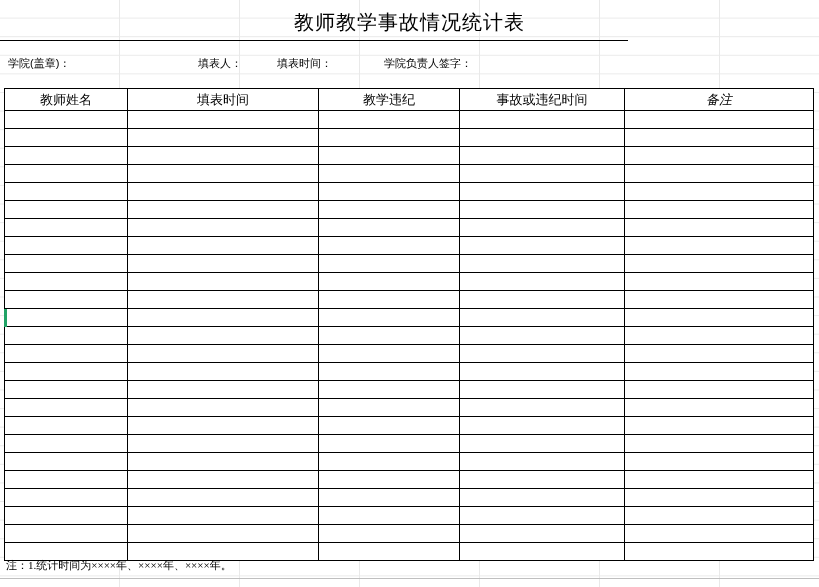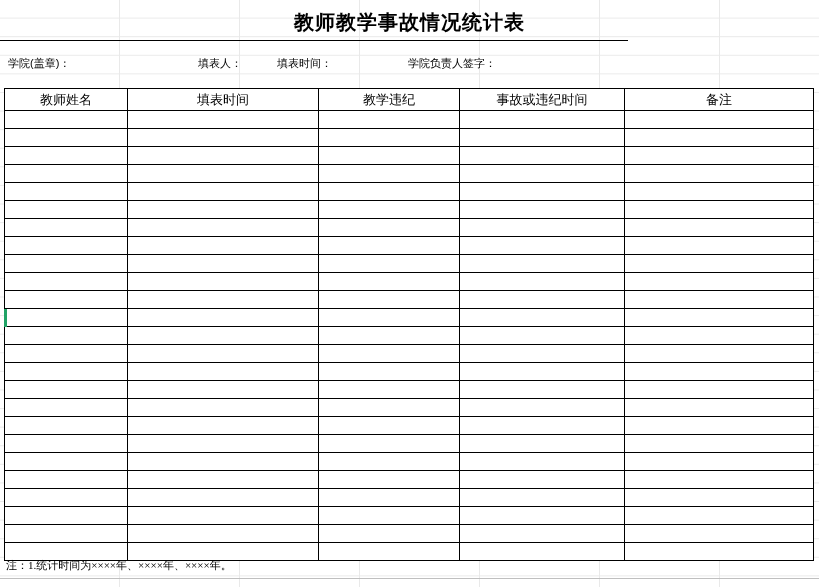--- a/index.html
+++ b/index.html
@@ -33,21 +33,21 @@
     background-position: -1px -1px;
     opacity: 0.55;
   }
   .title-row {
     position: absolute;
     left: 0;
     top: 8px;
     width: 819px;
     text-align: center;
     font-size: 20px;
-    font-weight: bold;
+    font-weight: normal;
     letter-spacing: 1px;
     line-height: 28px;
   }
   .title-underline {
     position: absolute;
     left: 0;
     top: 40px;
     width: 628px;
     height: 1px;
     background: #000000;
@@ -61,21 +61,21 @@
     font-size: 11px;
     line-height: 26px;
   }
   .meta-item {
     position: absolute;
     white-space: nowrap;
   }
   .m0 { left: 8px; }
   .m1 { left: 160px; margin-left: 38px; }
   .m2 { left: 277px; }
-  .m3 { left: 408px; }
+  .m3 { left: 384px; }
 
   table.main {
     position: absolute;
     left: 4px;
     top: 88px;
     border-collapse: collapse;
     table-layout: fixed;
     background: #fde047;
   }
   table.main td {
@@ -89,21 +89,21 @@
   }
   table.main tr.header td {
     height: 21px;
     font-size: 13px;
     font-weight: normal;
   }
   .c0 { width: 122px; }
   .c1 { width: 190px; }
   .c2 { width: 140px; margin-left: 39px; }
   .c3 { width: 164px; }
-  .c4 { width: 188px; }
+  .c4 { width: 188px; font-style: italic; }
 
   .selection-marker {
     position: absolute;
     left: 4px;
     width: 3px;
     height: 17px;
     background: #21a366;
   }
 
   .note {

